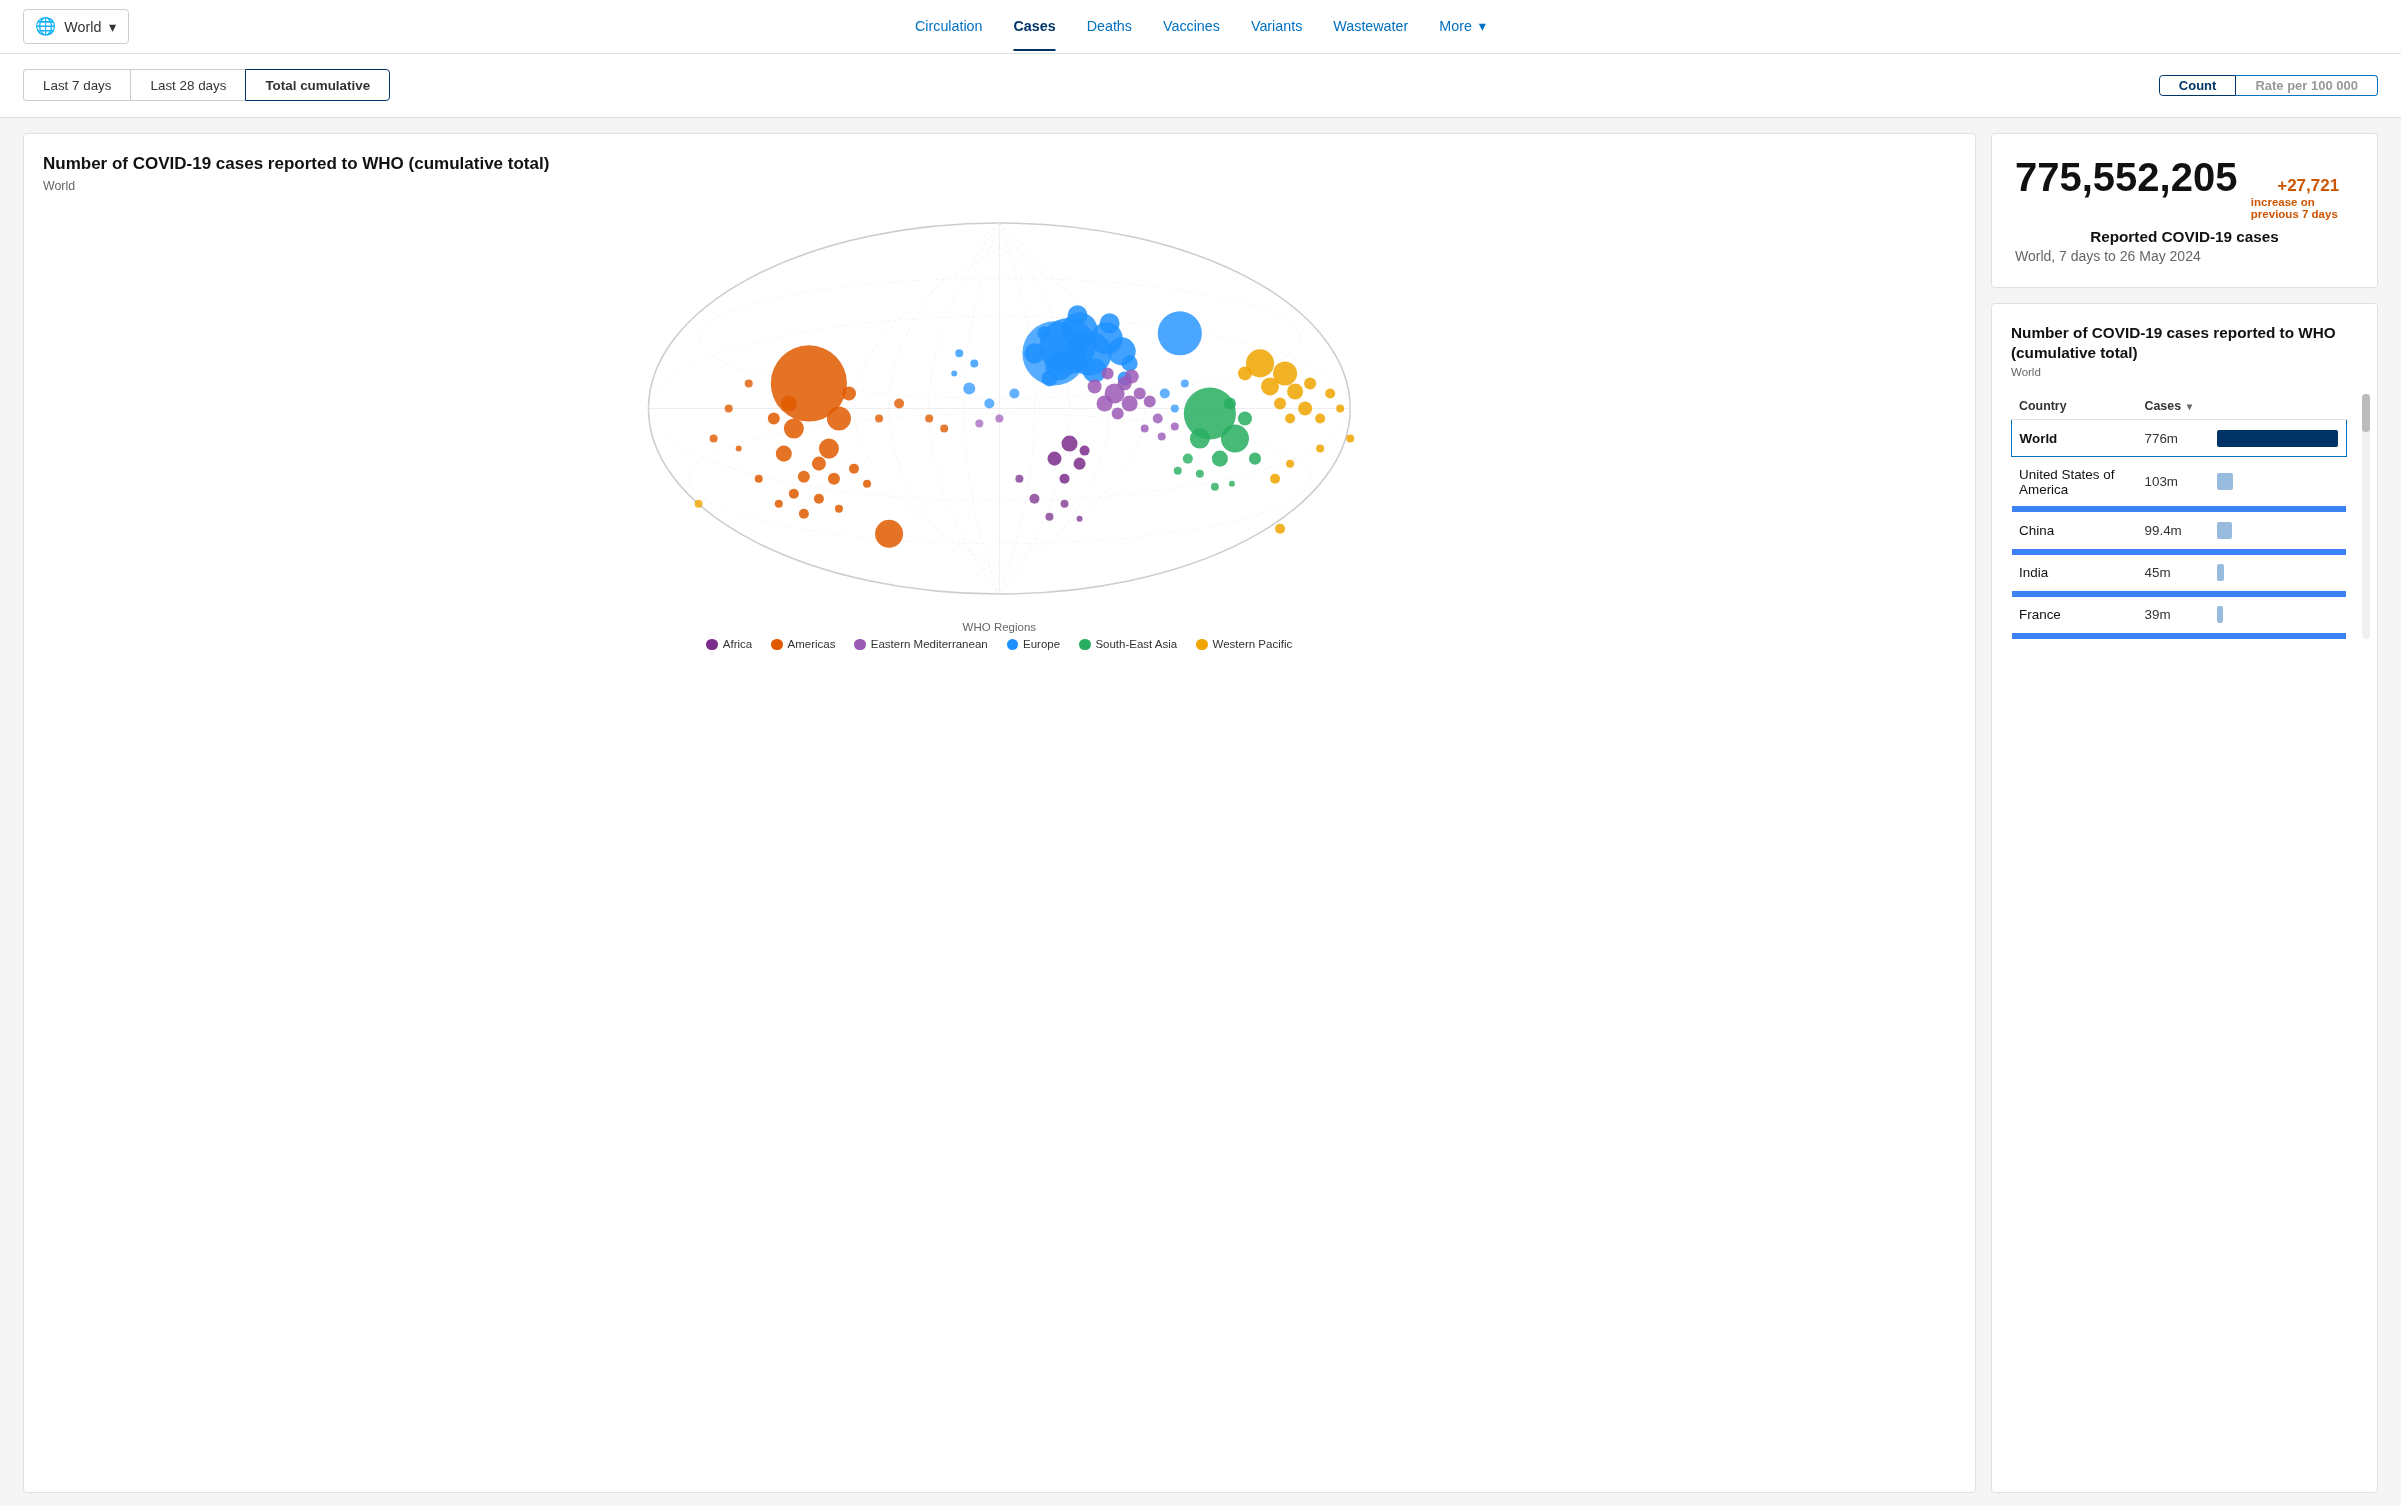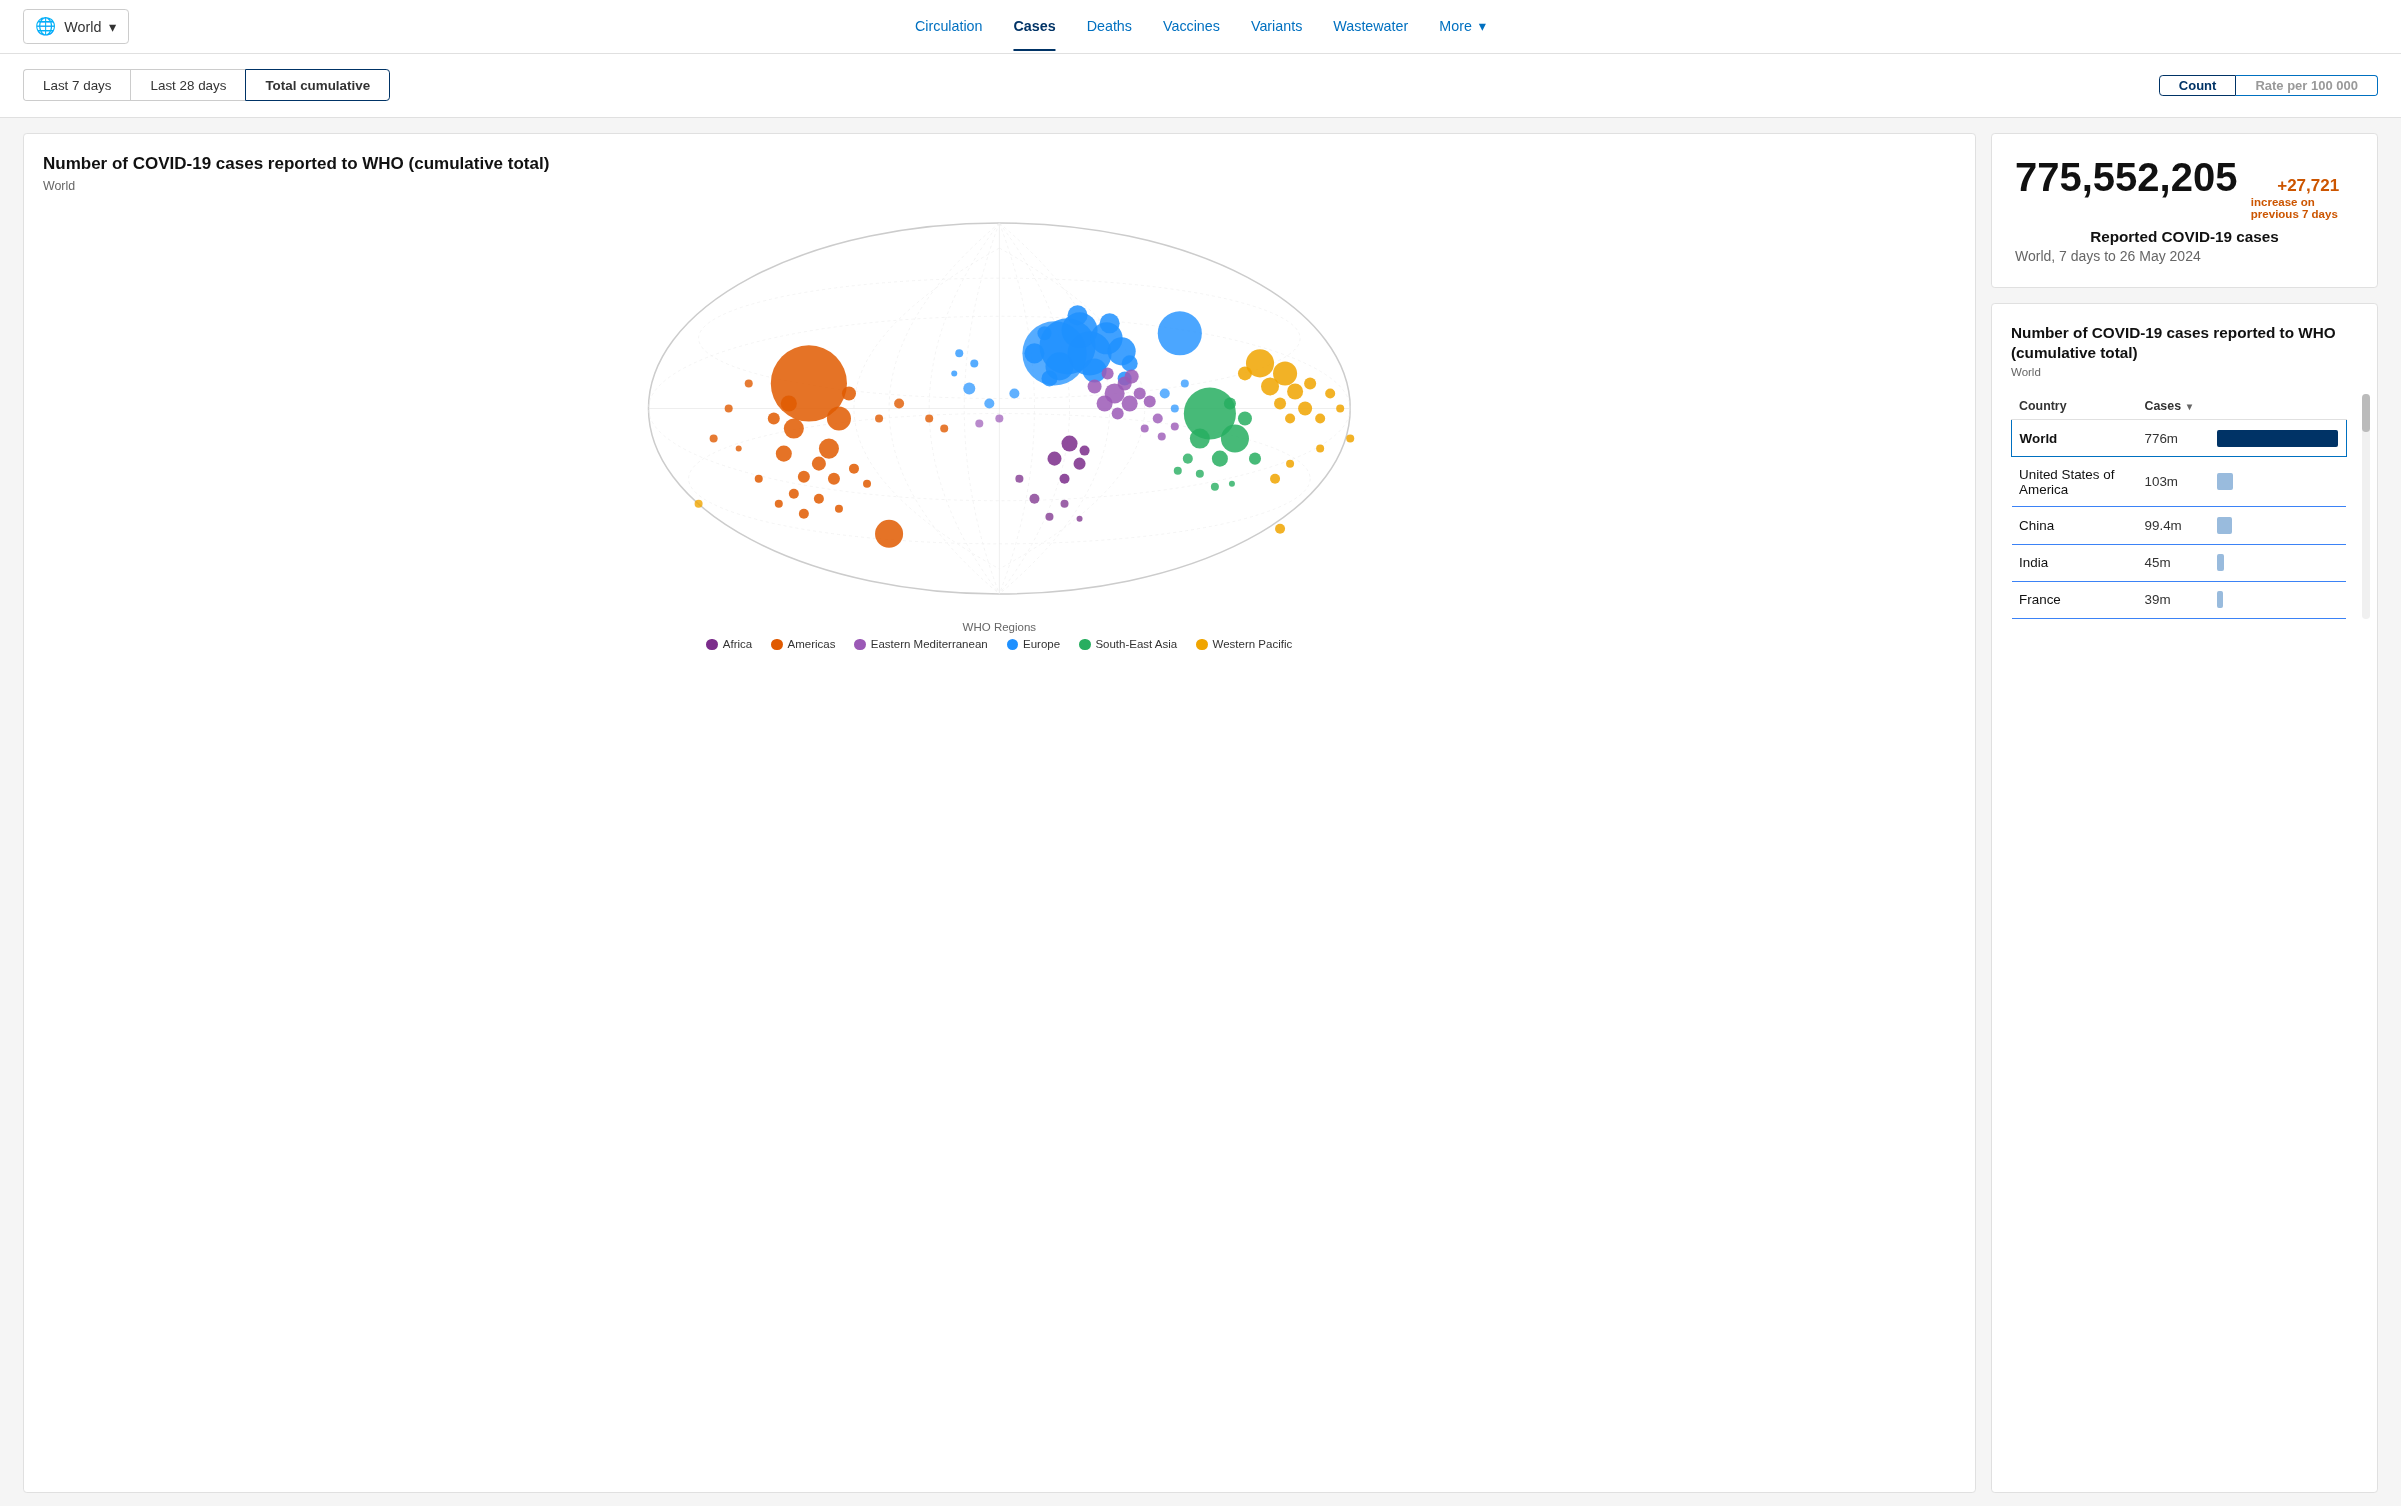--- a/index.html
+++ b/index.html
@@ -240,21 +240,21 @@
     }
     .data-table { width: 100%; border-collapse: collapse; }
     .data-table thead th {
       font-size: 12.4px;
       color: #333;
       font-weight: 600;
       padding: 5.7px 7.6px;
       text-align: left;
       border-bottom: 1.9px solid #e0e0e0;
     }
-    .data-table tbody tr { border-bottom: 1px solid #3b82f6; }
+    .data-table tbody tr { border-bottom: 6px solid #3b82f6; }
     .data-table tbody td {
       padding: 9.6px 7.6px;
       font-size: 13.4px;
     }
 
     
     .scroll-container { position: relative; }
     .scroll-track {
       position: absolute;
       right: -11.5px;

